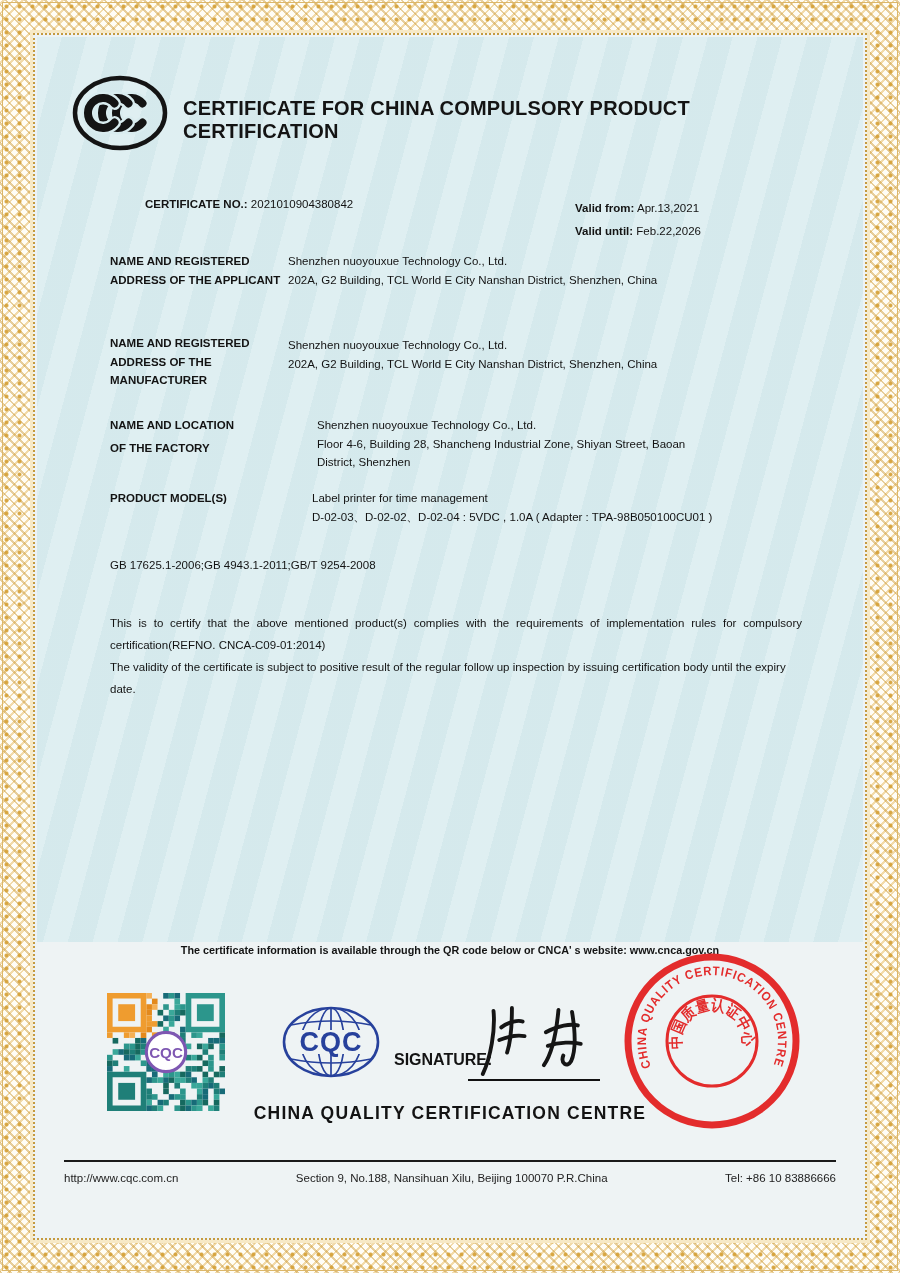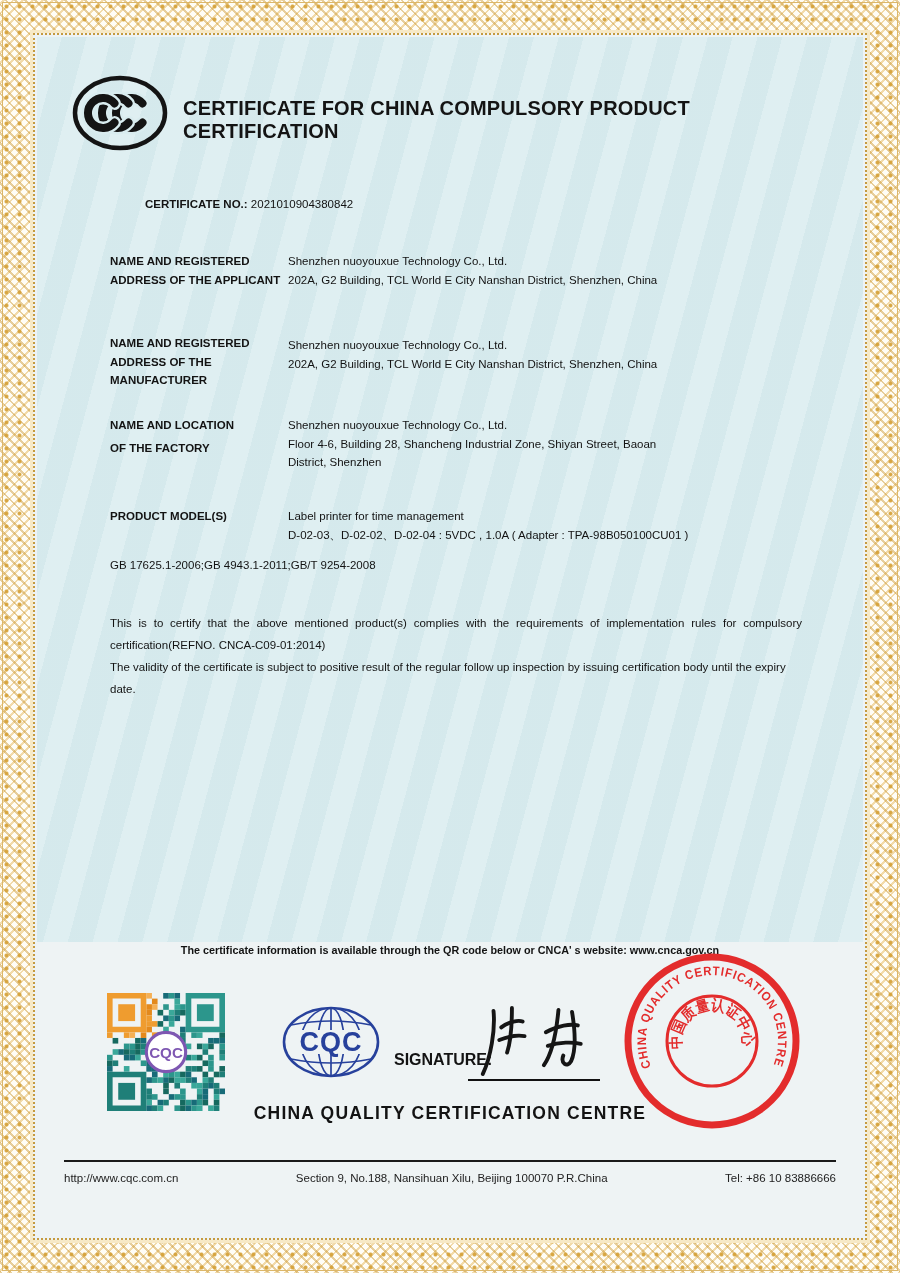--- a/index.html
+++ b/index.html
@@ -22,21 +22,21 @@
   .title{position:absolute;left:183px;top:97px;width:650px;font-size:20px;font-weight:bold;
          letter-spacing:.2px;color:#141414;}
   
   .certno{position:absolute;left:145px;top:198px;font-size:11.5px;}
   .valid{position:absolute;left:575px;top:197px;font-size:11.5px;line-height:23px;}
   .b{font-weight:bold;}
   
   .field{position:absolute;left:110px;width:698px;display:flex;font-size:11.5px;}
   .field .lbl{width:178px;flex:none;font-weight:bold;line-height:18.5px;white-space:pre-line;}
   .field .val{flex:1;line-height:18.5px;white-space:pre-line;}
-  .f1{top:252px;} .f2{top:334px;} .f3{top:414px;} .f4{top:507px;} .f5{top:551px;}
+  .f1{top:252px;} .f2{top:334px;} .f3{top:414px;gap:29px;} .f4{top:489px;gap:24px;} .f5{top:551px;}
   .f2 .val{margin-top:2px;} .f3 .lbl{line-height:23px;} .f3 .val{margin-top:2px;}
   .f5 .lbl{line-height:23px;} .f5 .val{margin-top:5px;}
   
   .paras{position:absolute;left:110px;top:612px;width:692px;font-size:11.5px;line-height:22px;}
   .paras p{margin:0;}
   .p1{text-align:justify;}
   
   .note{position:absolute;left:60px;right:60px;top:944px;text-align:center;
         font-size:10.8px;font-weight:bold;}
   
@@ -72,20 +72,30 @@
       <path d="M 44.5,29.4 A 15,15 0 1 0 44.5,48.6" stroke="#d9ecef" stroke-width="13"></path>
       <path d="M 44.5,29.4 A 15,15 0 1 0 44.5,48.6" stroke="#141414" stroke-width="8"></path>
     </g>
   </svg>
 
   <div class="title">CERTIFICATE FOR CHINA COMPULSORY PRODUCT CERTIFICATION</div>
 
   <div class="certno">
     <span class="b">CERTIFICATE NO.:</span>
     <span>2021010904380842</span>
+  </div>
+  <div class="valid">
+    <div>
+      <span class="b">Valid from:</span>
+      <span>Apr.13,2021</span>
+    </div>
+    <div>
+      <span class="b">Valid until:</span>
+      <span>Feb.22,2026</span>
+    </div>
   </div>
 
   <div class="field f1">
     <div class="lbl">NAME AND REGISTERED
 ADDRESS OF THE APPLICANT</div>
     <div class="val">Shenzhen nuoyouxue Technology Co., Ltd.
 202A, G2 Building, TCL World E City Nanshan District, Shenzhen, China</div>
   </div>
   <div class="field f2">
     <div class="lbl">NAME AND REGISTERED

